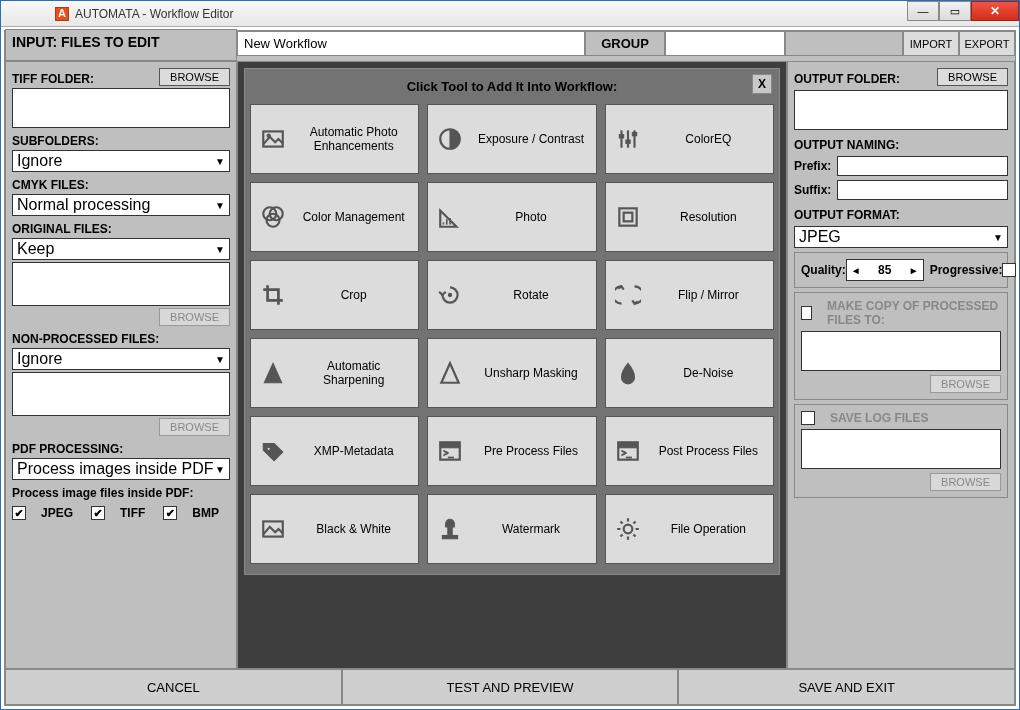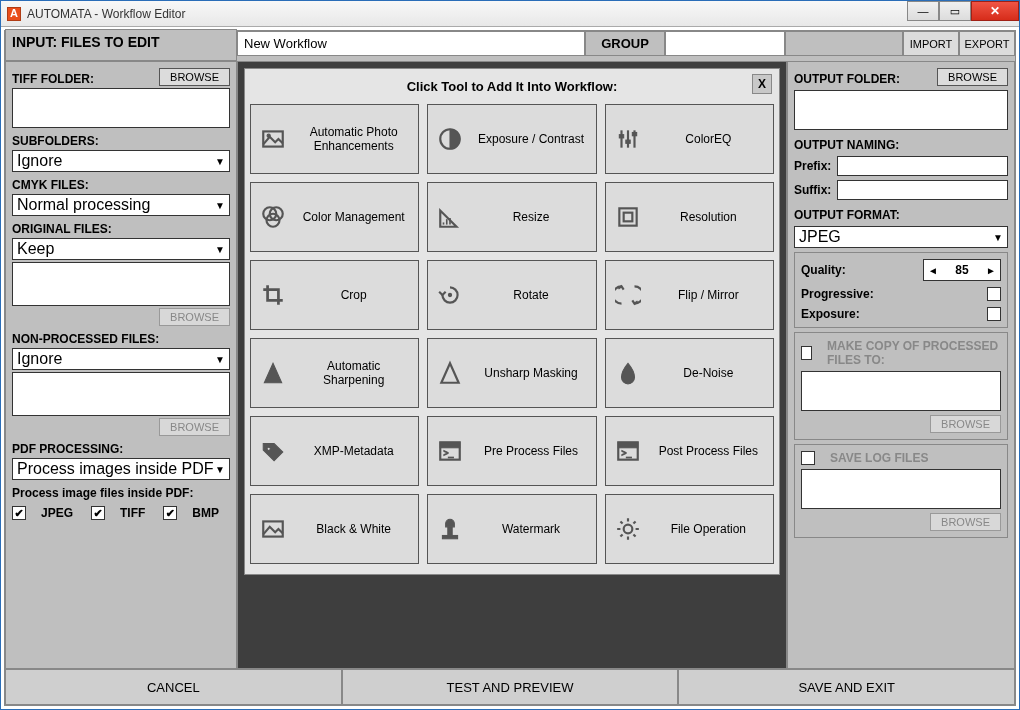--- a/index.html
+++ b/index.html
@@ -1,18 +1,18 @@
 <!DOCTYPE html>
 <html><head>
 <meta charset="utf-8">
 <style>
 * { box-sizing: border-box; margin: 0; padding: 0; font-family: Arial, Helvetica, sans-serif; }
 body { background: #4a4a4a; width: 1020px; height: 710px; overflow: hidden; }
 .window { width: 1020px; height: 710px; background: #fff; border: 1px solid #2a6db8; display: flex; flex-direction: column; }
-.titlebar { height: 26px; background: linear-gradient(#f8f8f8,#e8e8e8); display: flex; align-items: center; border-bottom: 1px solid #aaa; position: relative; }
+.titlebar { height: 26px; background: linear-gradient(#f8f8f8,#e8e8e8); display: flex; align-items: center; border-bottom: 1px solid #aaa; position: relative; padding-left: 48px; }
 .titlebar-icon { width:14px; height:14px; margin:0 6px; background:#e94e1b; border:1px solid #b03c15; display:inline-block; position:relative; }
 .titlebar-icon::after { content:"A"; position:absolute; left:2px; top:-1px; font-size:11px; color:#fff; font-weight:bold;}
 .titlebar-text { font-size: 12px; color:#333; }
 .winbtns { position:absolute; right:0; top:0; display:flex; }
 .winbtn { width:32px; height:20px; border:1px solid #888; background:linear-gradient(#f0f0f0,#dcdcdc); display:flex; align-items:center; justify-content:center; font-size:11px; }
 .winbtn.close { background:linear-gradient(#f05545,#d62c1a); color:#fff; width:48px; border-color:#a02015; font-weight:bold; font-size:12px;}
 .app { flex:1; background:#bfbfbf; border:1px solid #888; margin:3px; display:flex; flex-direction:column; position:relative; }
 .row { display:flex; }
 .hdr { background:#bfbfbf; border:1px solid #888; padding:4px 6px; font-weight:bold; font-size:14px; }
 .hdr-sm { font-size:13px; }
@@ -36,34 +36,34 @@
 .lbl { font-size:12px; font-weight:bold; margin-top:4px;}
 .lblrow { display:flex; align-items:center; justify-content:space-between; }
 .btn { background:#dcdcdc; border:1px solid #555; font-size:11px; padding:2px 10px; cursor:pointer; text-align:center;}
 .btn.disabled { color:#888; border-color:#999; background:#d8d8d8; cursor:default;}
 .ta { background:#fff; border:1px solid #333; width:100%; }
 .select { background:#fff; border:1px solid #333; height:22px; font-size:16px; padding:0 4px; width:100%; appearance:none; position:relative; display:flex; align-items:center; justify-content:space-between;}
 .select::after { content:"▼"; font-size:10px; }
 .chk { width:14px; height:14px; border:1px solid #333; background:#fff; display:inline-flex; align-items:center; justify-content:center; font-size:11px; font-weight:bold; }
 .chkrow { display:flex; align-items:center; gap:15px; font-size:12px; font-weight:bold;}
 .chkline { display:flex; gap:18px; margin-top:4px;}
-.toolpanel { position:absolute; left:6px; right:6px; top:6px; background:#e5e5e5; border:1px solid #888; padding:5px 5px 10px 5px; }
+.toolpanel { position:absolute; left:6px; right:6px; top:6px; background:#737373; border:1px solid #888; padding:5px 5px 10px 5px; }
 .toolpanel-hdr { display:flex; align-items:center; position:relative; height:24px; justify-content:center;}
 .toolpanel-title { font-weight:bold; font-size:13px;}
 .toolpanel-x { position:absolute; right:2px; top:0; width:20px; height:20px; background:#c8c8c8; border:1px solid #888; display:flex;align-items:center;justify-content:center; font-weight:bold; font-size:12px; cursor:pointer;}
 .toolgrid { display:grid; grid-template-columns: repeat(3, 1fr); gap:8px; margin-top:6px;}
 .tool { background:#dcdcdc; border:1px solid #555; height:70px; display:flex; align-items:center; cursor:pointer; }
 .tool-ico { width:44px; display:flex; align-items:center; justify-content:center; color:#555; }
 .tool-txt { flex:1; text-align:center; font-size:12px; padding-right:6px;}
 .tool svg { width:26px; height:26px; fill:#555; stroke:#555; }
 .qrow { display:flex; align-items:center; justify-content:space-between; font-size:12px; font-weight:bold;}
 .spin { display:flex; align-items:center; border:1px solid #333; background:#fff; height:22px; width:78px;}
 .spin span { flex:1; text-align:center; font-size:12px;}
 .spin b { width:18px; text-align:center; font-size:10px; cursor:pointer;}
-.fmtbox { border:1px solid #888; padding:6px; display:flex; flex-direction:column; gap:6px;}
+.fmtbox { border:1px solid #888; padding:6px; display:flex; gap:6px;}
 .copybox { border:1px solid #888; padding:6px; display:flex; flex-direction:column; gap:4px;}
 .grey { color:#888;}
 .bottombar { height:36px; display:flex; background:#bfbfbf; }
 .bbtn { flex:1; border:1px solid #888; display:flex; align-items:center; justify-content:center; font-size:13px; font-weight:normal; cursor:pointer; background:#cfcfcf;}
 .smin { height:20px; font-size:12px; padding:0 4px; border:1px solid #333; background:#fff; }
 .prefix-row{ display:flex; align-items:center; gap:6px; font-size:12px; font-weight:bold;}
 .prefix-row input{ flex:1; }
 .rightjust { display:flex; justify-content:flex-end;}
 </style>
 </head>
@@ -219,21 +219,21 @@
               </div>
               <div class="tool">
                 <div class="tool-ico">
                   <svg viewBox="0 0 24 24">
                     <path d="M3 21 L3 6 L18 21 Z" fill="none" stroke-width="2"></path>
                     <line x1="6" y1="17" x2="6" y2="19" stroke-width="1.5"></line>
                     <line x1="9" y1="14" x2="9" y2="19" stroke-width="1.5"></line>
                     <line x1="12" y1="13" x2="12" y2="19" stroke-width="1.5"></line>
                   </svg>
                 </div>
-                <div class="tool-txt">Resize</div>
+                <div class="tool-txt">Photo</div>
               </div>
               <div class="tool">
                 <div class="tool-ico">
                   <svg viewBox="0 0 24 24">
                     <rect x="4" y="4" width="16" height="16" fill="none" stroke-width="2"></rect>
                     <rect x="8" y="8" width="8" height="8" fill="none" stroke-width="2"></rect>
                   </svg>
                 </div>
                 <div class="tool-txt">Resolution</div>
               </div>

